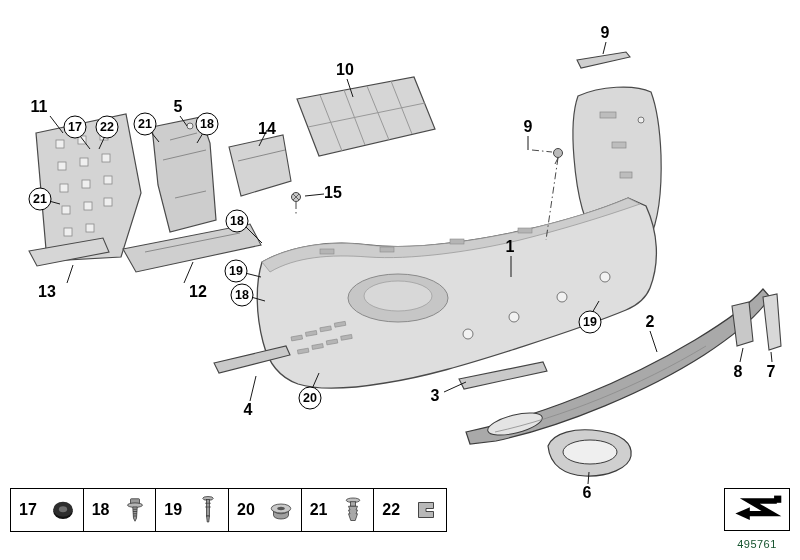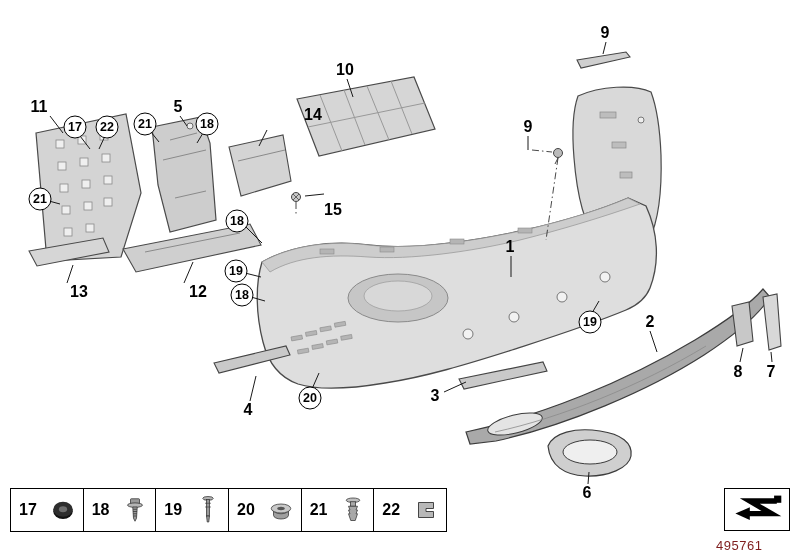--- a/index.html
+++ b/index.html
@@ -15,22 +15,22 @@
   #legend{position:absolute;left:10px;top:488px;width:437px;height:44px;
           border:1.4px solid #000;display:flex;background:#fff;box-sizing:border-box;}
   .legend-cell{flex:1;display:flex;align-items:center;justify-content:space-between;
           padding:2px 5px 2px 8px;border-right:1.4px solid #000;box-sizing:border-box;}
   .legend-cell:last-child{border-right:none;}
   .legend-num{font-weight:700;font-size:16px;}
   .legend-cell svg{width:30px;height:38px;flex:0 0 auto;}
   #logo-box{position:absolute;left:724px;top:488px;width:66px;height:43px;
           border:1.6px solid #000;display:flex;align-items:center;justify-content:center;
           box-sizing:border-box;background:#fff;}
-  #part-number{position:absolute;left:716px;top:538px;width:82px;
-          font-size:13px;letter-spacing:.5px;color:#7f1d1d;}
+  #part-number{position:absolute;left:716px;top:538px;width:82px;text-align:center;
+          font-size:11px;letter-spacing:.5px;color:#14532d;}
 </style>
 </head>
 <body>
 
 <div id="stage">
 
   <svg class="diagram" width="800" height="560" viewBox="0 0 800 560">
 
     <g>
       <path d="M36,133 L126,114 L141,193 L121,257 L47,261 Z" fill="#d4d4d4" stroke="#4a4a4a" stroke-width="1.2"></path>
@@ -198,23 +198,23 @@
       <div class="callout" style="left: 435px; top: 396px;">3</div>
       <div class="callout" style="left: 248px; top: 410px;">4</div>
       <div class="callout" style="left: 178px; top: 107px;">5</div>
       <div class="callout" style="left: 587px; top: 493px;">6</div>
       <div class="callout" style="left: 771px; top: 372px;">7</div>
       <div class="callout" style="left: 738px; top: 372px;">8</div>
       <div class="callout" style="left: 528px; top: 127px;">9</div>
       <div class="callout" style="left: 345px; top: 70px;">10</div>
       <div class="callout" style="left: 39px; top: 107px;">11</div>
       <div class="callout" style="left: 182px; top: 292px; margin-left: 16px;">12</div>
-      <div class="callout" style="left: 79px; top: 292px; text-align: center;">13</div>
-      <div class="callout" style="left: 267px; top: 115px; margin-left: 46px;">14</div>
-      <div class="callout" style="left: 333px; top: 210px;">15</div>
+      <div class="callout" style="left: 47px; top: 292px; text-align: center;">13</div>
+      <div class="callout" style="left: 267px; top: 129px;">14</div>
+      <div class="callout" style="left: 333px; top: 193px;">15</div>
       <div class="callout" style="left: 605px; top: 33px;">9</div>
       <div class="callout circled" style="left: 75px; top: 127px;">17</div>
       <div class="callout circled" style="left: 107px; top: 127px;">22</div>
       <div class="callout circled" style="left: 145px; top: 124px;">21</div>
       <div class="callout circled" style="left: 207px; top: 124px;">18</div>
       <div class="callout circled" style="left: 40px; top: 199px;">21</div>
       <div class="callout circled" style="left: 237px; top: 221px;">18</div>
       <div class="callout circled" style="left: 236px; top: 271px;">19</div>
       <div class="callout circled" style="left: 242px; top: 295px;">18</div>
       <div class="callout circled" style="left: 590px; top: 322px;">19</div>

